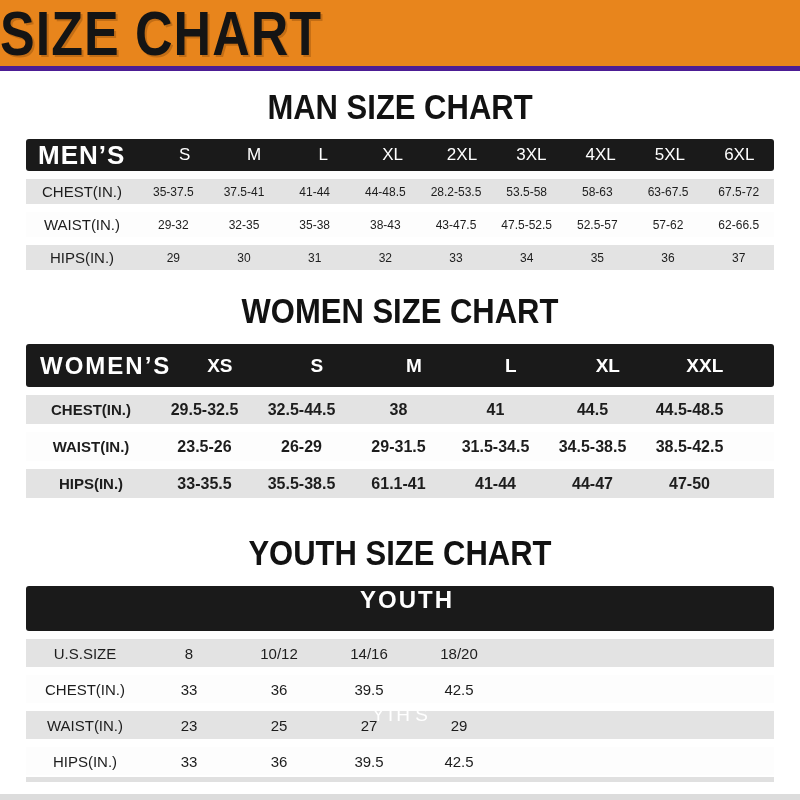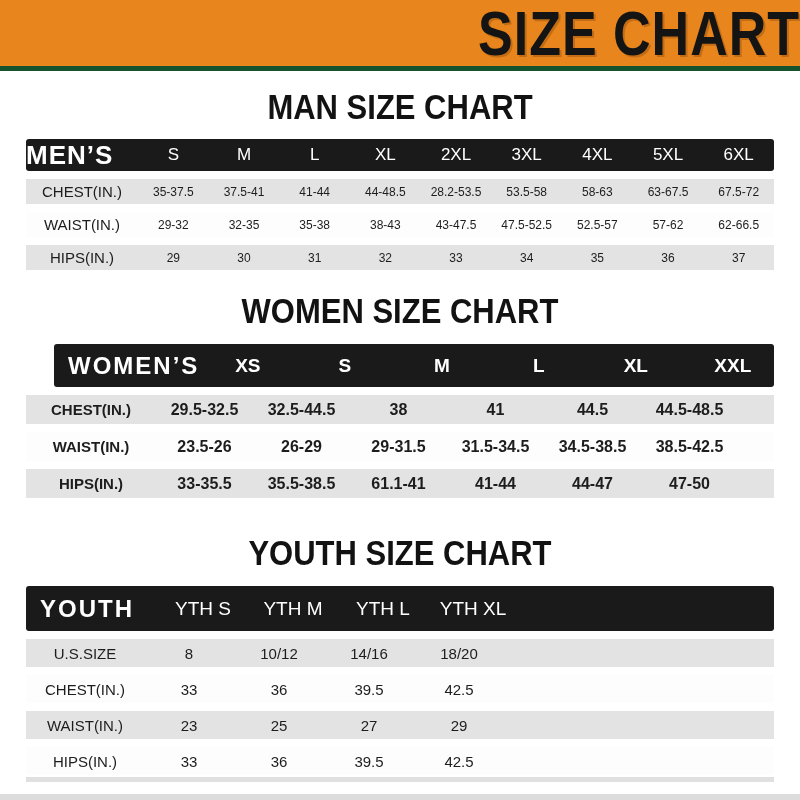--- a/index.html
+++ b/index.html
@@ -7,22 +7,22 @@
     width: 800px; height: 800px;
     background: #ffffff;
     font-family: "Liberation Sans", sans-serif;
     overflow: hidden;
     position: relative;
   }
   
   .banner {
     height: 66px;
     background: #E8851C;
-    border-bottom: 5px solid #14532d;
-    display: flex; align-items: center; justify-content: flex-end;
+    border-bottom: 5px solid #4c1d95;
+    display: flex; align-items: center; justify-content: flex-start;
   }
   .banner h1 {
     margin: 0;
     font-size: 52px;
     font-weight: bold;
     color: #141414;
     letter-spacing: 1px;
     transform: scaleY(1.22);
     text-shadow: 2px 2px 0 rgba(80,40,0,0.25);
     white-space: nowrap;
@@ -55,35 +55,35 @@
   .cell { text-align: center; color: #1d1d1d; white-space: nowrap; }
   .cell.hd { color: #ffffff; }
   
   .men .t-head { height: 32px; }
   .men .t-row  { height: 25px; }
   .men .cell { flex: 1 1 0; font-size: 12px; }
   .men .cell.hd { font-size: 17px; }
   .men .cell.lab { flex: 0 0 112px; font-size: 15px; }
   .men .cell.lab.hd {
     font-size: 26px; font-weight: bold; letter-spacing: 1px;
-    text-align: left; 
-  }
-  
-  .women .t-head { height: 43px; margin-left: 28px; }
+    text-align: left; padding-left: 12px;
+  }
+  
+  .women .t-head { height: 43px; }
   .women .t-row  { height: 29px; }
   .women .cell { flex: 0 0 97px; font-size: 16px; font-weight: bold; }
   .women .cell.hd { font-size: 19px; }
   .women .cell.lab { flex: 0 0 130px; font-size: 15px; }
   .women .cell.lab.hd {
     font-size: 24px; font-weight: bold; letter-spacing: 2px;
     text-align: left; padding-left: 14px;
   }
   .women .cell.filler { flex: 1 1 auto; }
   
-  .youth .t-head { height: 45px; }
+  .youth .t-head { height: 45px; flex-direction: column; }
   .youth .t-row  { height: 28px; }
   .youth .cell { flex: 0 0 90px; font-size: 15px; }
   .youth .cell.hd { font-size: 19px; }
   .youth .cell.lab { flex: 0 0 118px; font-size: 15px; text-align: center; }
   .youth .cell.lab.hd {
     font-size: 24px; font-weight: bold; letter-spacing: 2px;
     text-align: left; padding-left: 14px;
   }
   .youth .cell.filler { flex: 1 1 auto; }
   .table-bottom-strip {

